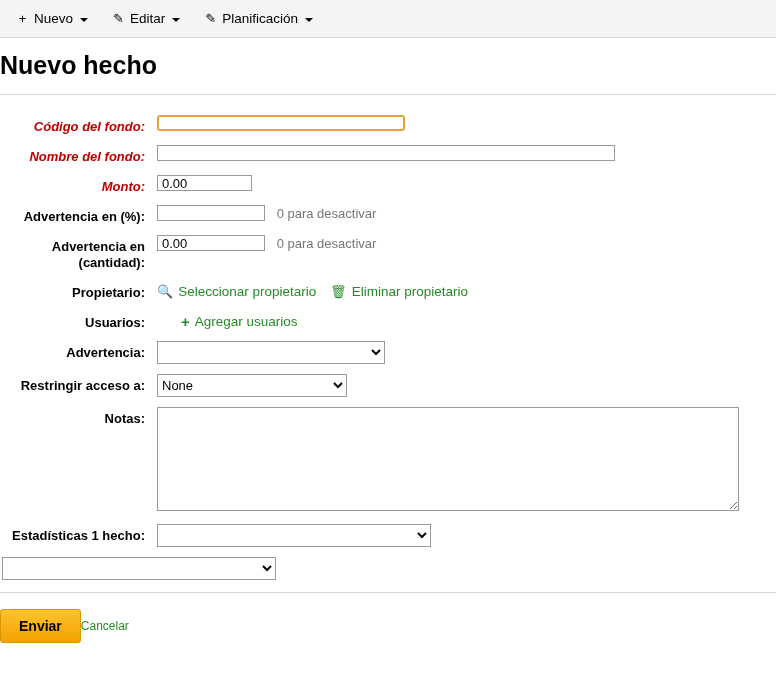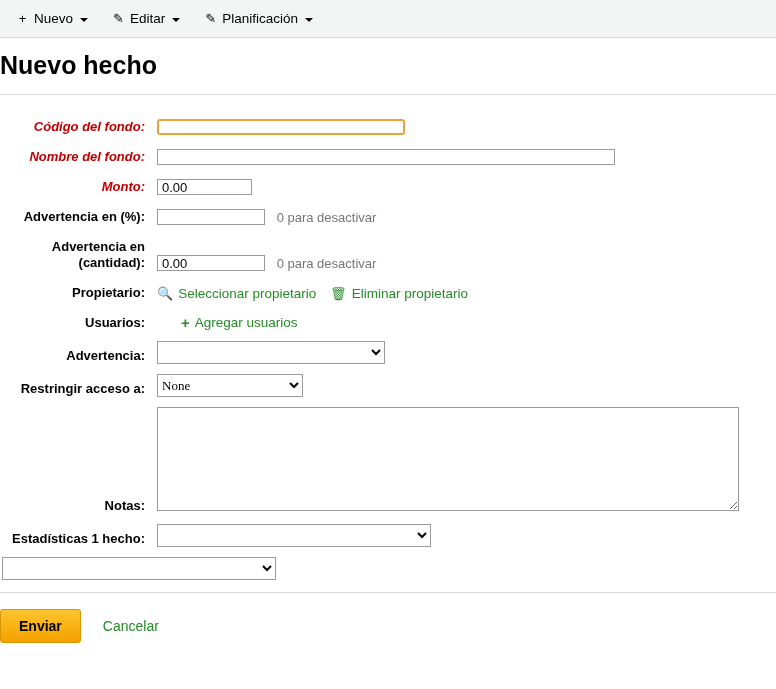--- a/index.html
+++ b/index.html
@@ -70,21 +70,21 @@
     border-bottom: 1px solid #d8d8d8;
   }
 
   
   .form-area {
     padding-top: 20px;
   }
   .row {
     display: flex;
     margin-bottom: 10px;
-    align-items: flex-end;
+    align-items: flex-start;
   }
   .lbl {
     width: 155px;
     min-width: 155px;
     text-align: right;
     padding-right: 10px;
     box-sizing: border-box;
     font-weight: bold;
     font-size: 13px;
     line-height: 16px;
@@ -154,21 +154,21 @@
   select {
     font-family: "Liberation Sans", sans-serif;
     font-size: 13px;
     height: 23px;
     border: 1px solid #9a9a9a;
     background: #ffffff;
     color: #000;
     box-sizing: border-box;
   }
   .sel-lib { width: 228px; }
-  .sel-restrict { width: 146px; font-family: Liberation Serif, serif; }
+  .sel-restrict { width: 190px; }
   .sel-stat { width: 274px; }
 
   textarea {
     width: 582px;
     height: 104px;
     font-family: "Liberation Sans", sans-serif;
     font-size: 13px;
     border: 1px solid #9a9a9a;
     box-sizing: border-box;
     resize: both;
@@ -190,22 +190,21 @@
     border-radius: 3px;
     color: #000000;
     font-size: 14px;
     font-weight: bold;
     padding: 8px 18px;
     cursor: pointer;
     font-family: "Liberation Sans", sans-serif;
   }
   .btn-cancel {
     color: #268a26;
-    margin-left: 22px;
-    font-size: 14px;
+    font-size: 12px;
     cursor: pointer;
     text-decoration: none;
   }
 </style>
 </head>
 <body>
 
 <div class="toolbar">
   <div class="tb-btn">
     <span class="tb-icon">+</span>

